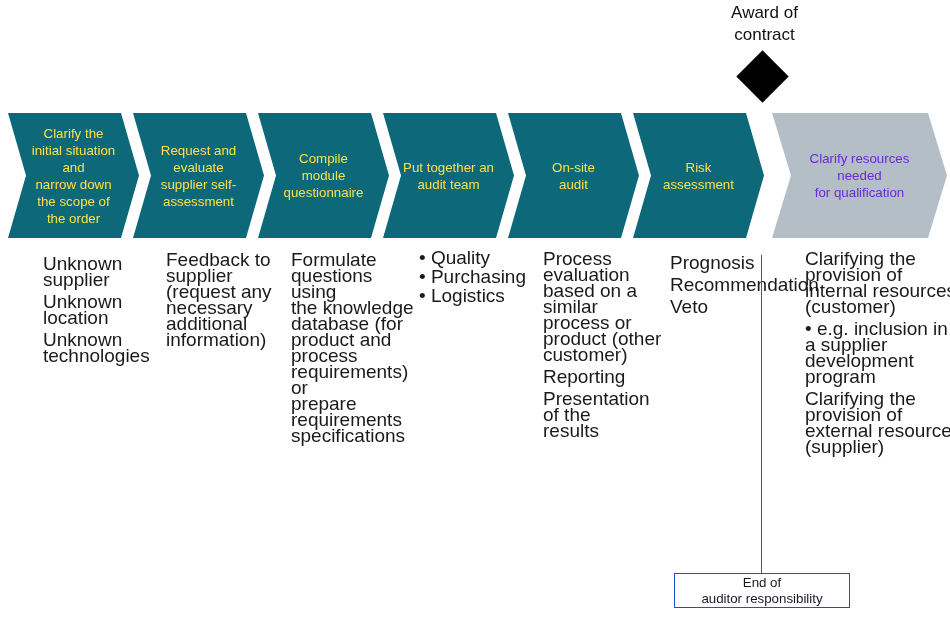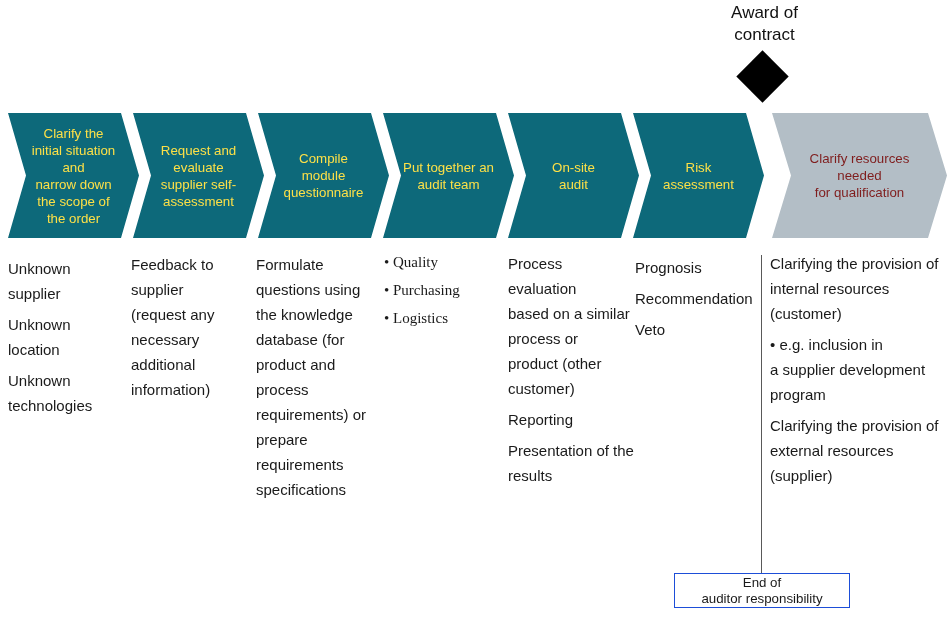--- a/index.html
+++ b/index.html
@@ -42,35 +42,36 @@
     justify-content: center;
     text-align: center;
     font-size: 13.3px;
     line-height: 17px;
     white-space: pre-line;
     clip-path: polygon(0 0, calc(100% - 18px) 0, 100% 50%, calc(100% - 18px) 100%, 0 100%, 18px 50%);
   }
   .chevron.teal { color: #fde047; }
   .chevron.gray {
     width: 175px;
-    color: #7f1d1d;
+    color: #6d28d9;
     clip-path: polygon(0 0, calc(100% - 19px) 0, 100% 50%, calc(100% - 19px) 100%, 0 100%, 19px 50%);
   }
 
   
   .notes {
     position: absolute;
-    font-size: 15px;
-    line-height: 25px;
+    font-size: 19px;
+    line-height: 16px;
+    margin-left: 35px;
   }
   .notes p {
     margin: 0 0 6px 0;
     white-space: pre-line;
   }
-  .notes p.bullet { margin-bottom: 3px; font-family: Liberation Serif, serif; }
+  .notes p.bullet { margin-bottom: 3px; }
 
   
   .resp-line {
     position: absolute;
     left: 761px; top: 255px;
     width: 1px; height: 318px;
     background: #595959;
   }
   .end-box {
     position: absolute;

